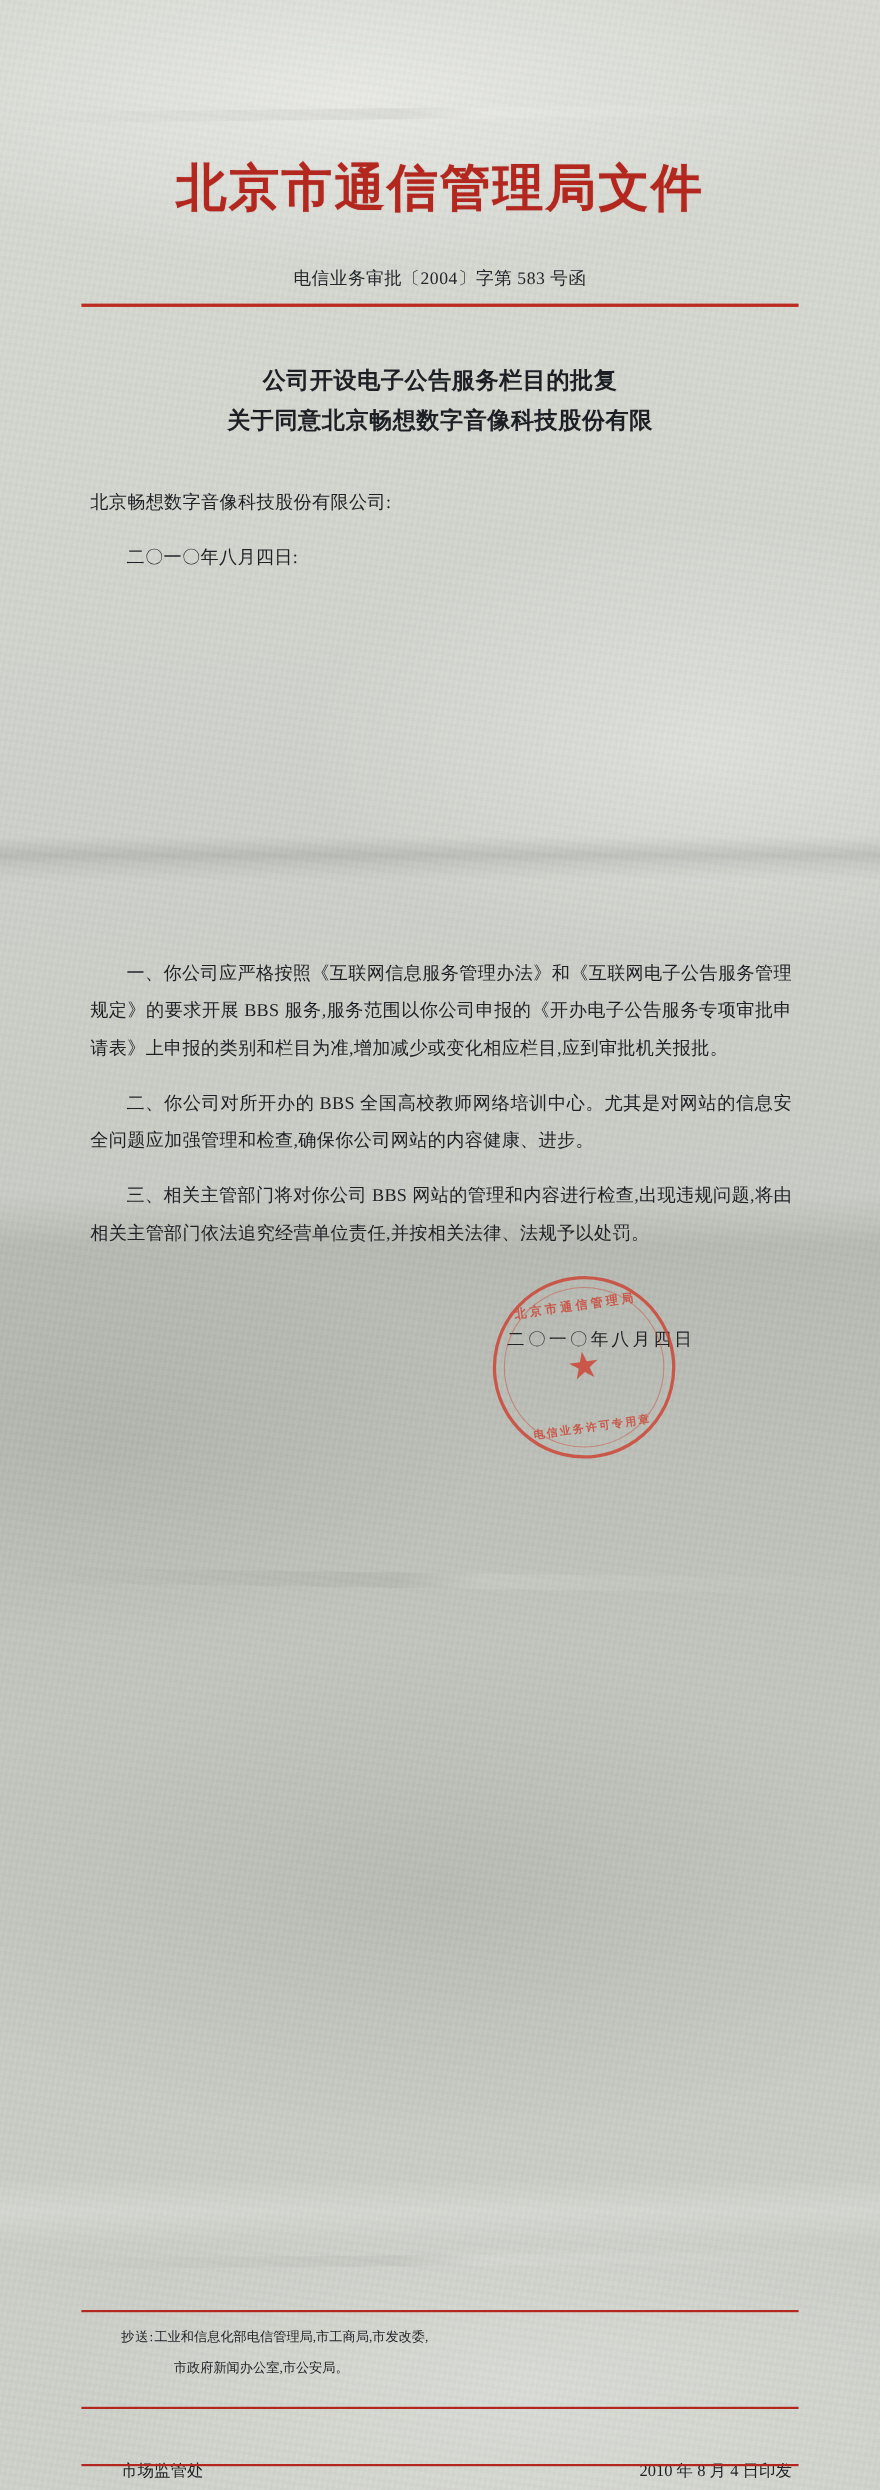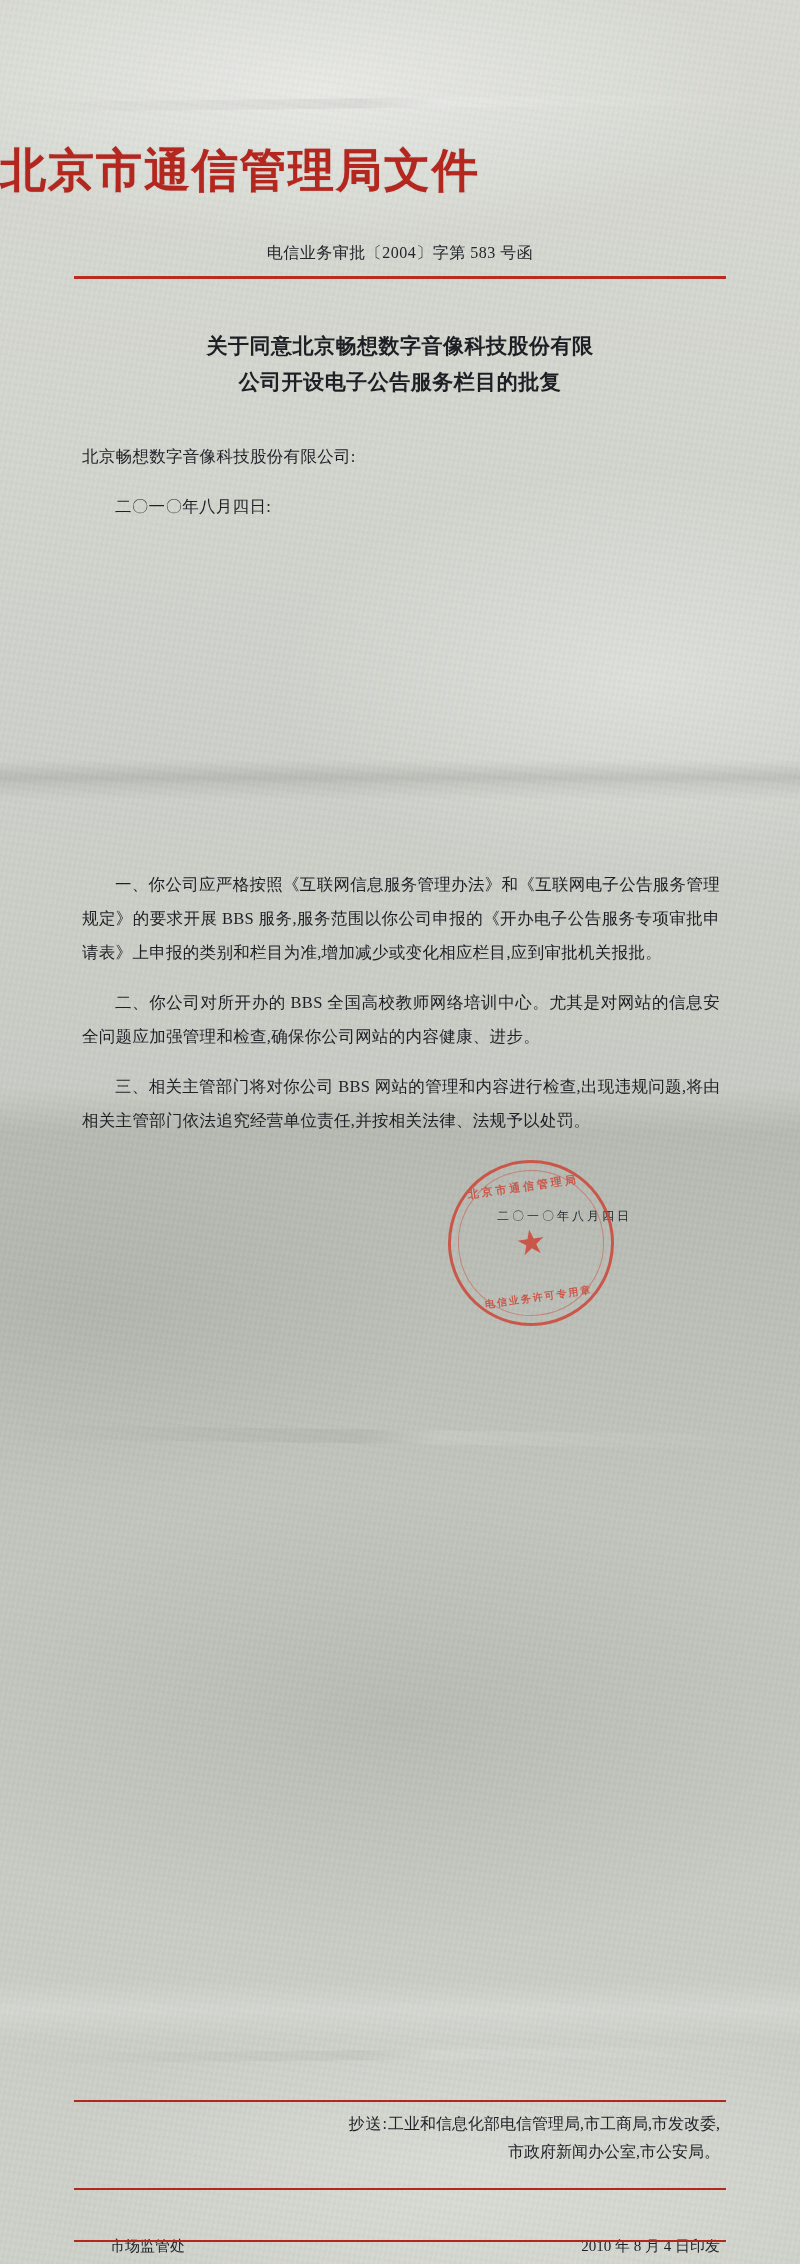--- a/index.html
+++ b/index.html
@@ -48,20 +48,21 @@
     pointer-events: none;
     background: linear-gradient(90deg, rgba(0,0,0,0) 0%, rgba(0,0,0,0.10) 45%, rgba(255,255,255,0.22) 55%, rgba(0,0,0,0) 100%);
   }
 
   
   .doc-title {
     position: absolute;
     top: 140px;
     left: 0;
     right: 0;
+    text-align: center;
     font-family: Liberation Mono, monospace;
     font-weight: bold;
     font-size: 46px;
     letter-spacing: 2px;
     color: #b3271f;
     text-shadow: 0 0 1px rgba(150,30,25,.5);
   }
 
   .doc-number {
     position: absolute;
@@ -112,21 +113,21 @@
   .body-text p.indent { text-indent: 2em; }
 
   #block-a { top: 424px; }
   #block-b { top: 852px; }
 
   
   .sign-date {
     position: absolute;
     top: 1208px;
     right: 168px;
-    font-size: 12px;
+    font-size: 16px;
     letter-spacing: 3px;
     color: #1d2025;
   }
 
   .seal {
     position: absolute;
     top: 1160px;
     left: 448px;
     width: 160px;
     height: 160px;
@@ -173,24 +174,23 @@
   }
   #fr-top { top: 2100px; }
   #fr-mid { top: 2188px; height: 1.5px; }
   #fr-bot { top: 2240px; height: 1.5px; }
 
   .cc {
     position: absolute;
     top: 2110px;
     left: 110px;
     right: 80px;
-    font-size: 16px;
+    font-size: 12px;
     line-height: 28px;
     color: #1d2025;
-    text-align: right;
   }
   .cc .lbl { letter-spacing: 1px; }
   .cc .line2 { padding-left: 48px; }
 
   .footer-bottom {
     position: absolute;
     top: 2198px;
     left: 110px;
     right: 80px;
     font-size: 15px;
@@ -222,22 +222,22 @@
   <div class="crease" style="left:0;right:0;top:1430px;height:14px;transform:rotate(0.8deg);opacity:.45;"></div>
   <div class="crease" style="left:0;right:0;top:2050px;height:10px;transform:rotate(-0.5deg);opacity:.4;"></div>
 
   <div class="doc-title">北京市通信管理局文件</div>
 
   <div class="doc-number">电信业务审批〔2004〕字第 583 号函</div>
 
   <div class="red-rule"></div>
 
   <div class="subject">
+    <div>公司开设电子公告服务栏目的批复</div>
     <div>关于同意北京畅想数字音像科技股份有限</div>
-    <div>公司开设电子公告服务栏目的批复</div>
   </div>
 
   <div class="body-text" id="block-a">
     <p>北京畅想数字音像科技股份有限公司:</p>
     <p class="indent">二〇一〇年八月四日:</p>
   </div>
 
   <div class="body-text" id="block-b">
     <p class="indent">一、你公司应严格按照《互联网信息服务管理办法》和《互联网电子公告服务管理规定》的要求开展 BBS 服务,服务范围以你公司申报的《开办电子公告服务专项审批申请表》上申报的类别和栏目为准,增加减少或变化相应栏目,应到审批机关报批。</p>
     <p class="indent">二、你公司对所开办的 BBS 全国高校教师网络培训中心。尤其是对网站的信息安全问题应加强管理和检查,确保你公司网站的内容健康、进步。</p>

